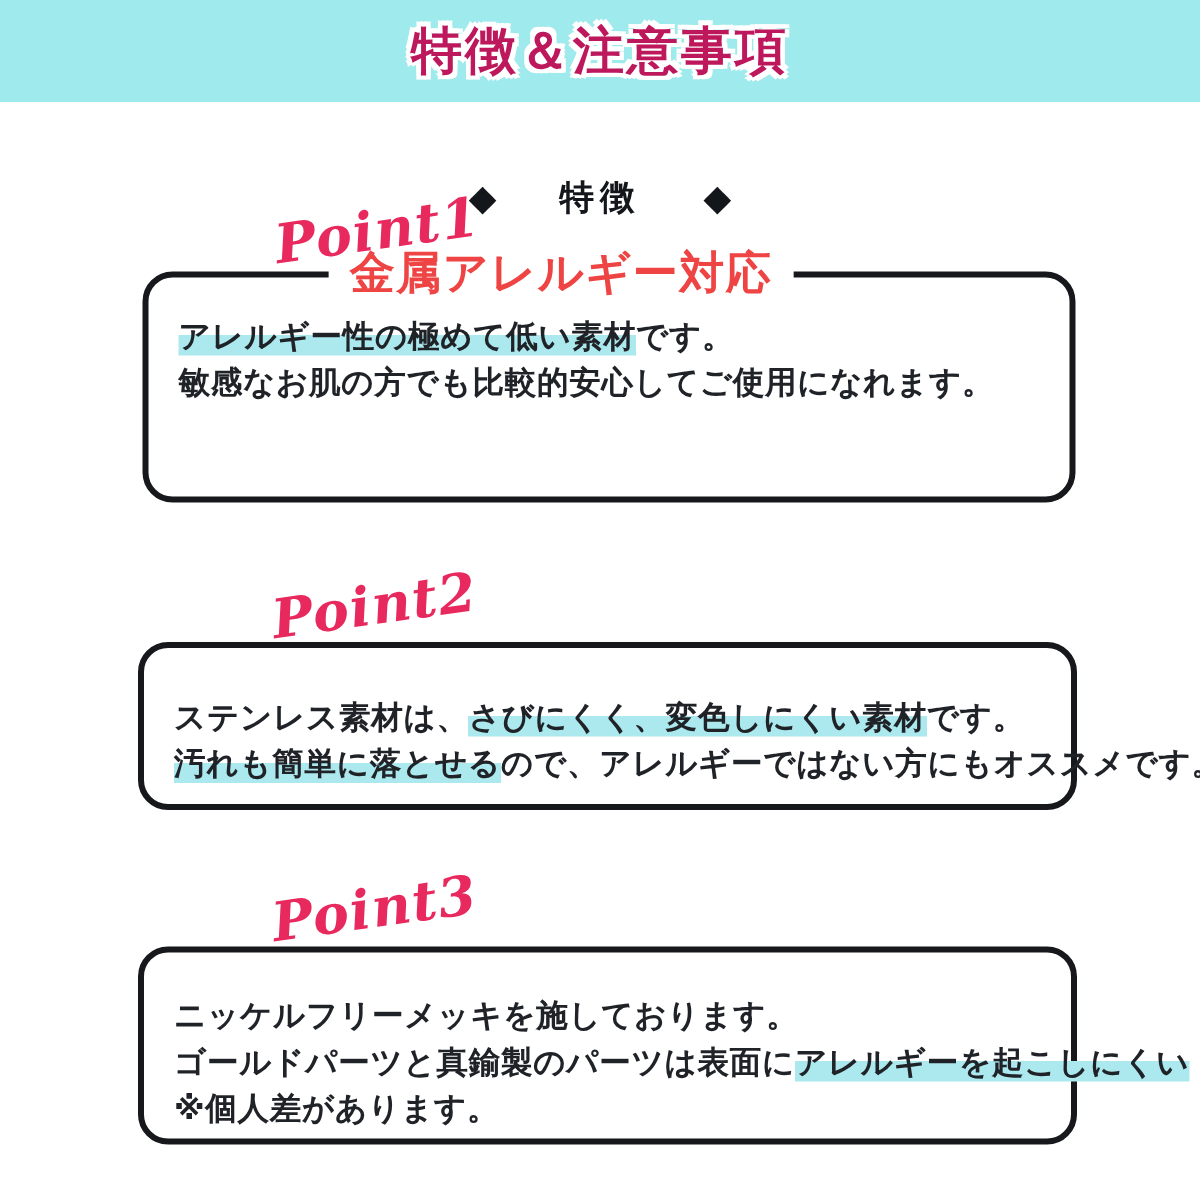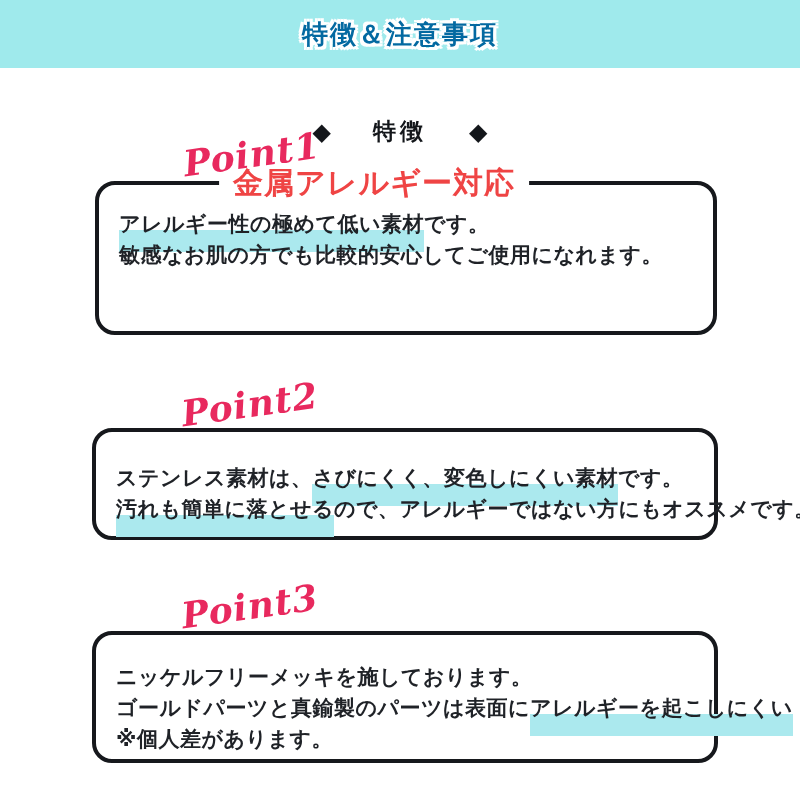--- a/index.html
+++ b/index.html
@@ -13,21 +13,21 @@
   }
   .page{position:absolute;inset:0;width:800px;height:800px;}
 
   
   .header{
     position:absolute;left:0;top:0;width:800px;height:68px;
     background:#9feaec;
     display:flex;align-items:center;justify-content:center;
   }
   .header-title{
-    font-size:26px;font-weight:bold;color:#0369a1;letter-spacing:2px;
+    font-size:34px;font-weight:bold;color:#be185d;letter-spacing:2px;
     text-shadow:
       -3px -3px 0 #fff, 3px -3px 0 #fff, -3px 3px 0 #fff, 3px 3px 0 #fff,
       -3px 0 0 #fff, 3px 0 0 #fff, 0 -3px 0 #fff, 0 3px 0 #fff;
   }
 
   
   .section-heading{
     position:absolute;left:0;top:100px;width:800px;
     display:flex;align-items:center;justify-content:center;
     font-weight:bold;color:#13161a;
@@ -74,21 +74,21 @@
     line-height:31px;
     color:#1f2227;
     letter-spacing:0.5px;
   }
   .box1 .box-body{top:24px;}
   .box2 .box-body{top:31px;}
   .box3 .box-body{top:27px;}
   .text-line{white-space:nowrap;}
   .hl{
     background:linear-gradient(to bottom, rgba(0,0,0,0) 46%, #abe9ee 46%, #abe9ee 100%);
-    padding-bottom:16px;
+    padding-bottom:1px;
   }
 </style>
 </head>
 <body>
 
 <div class="page">
 
   <div class="header">
     <div class="header-title">特徴＆注意事項</div>
   </div>

